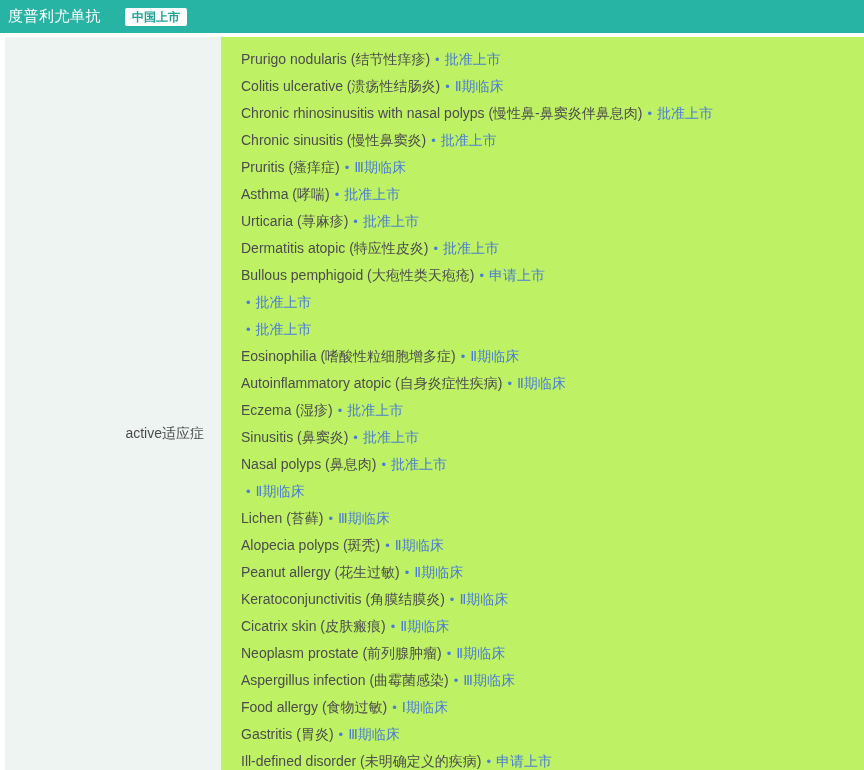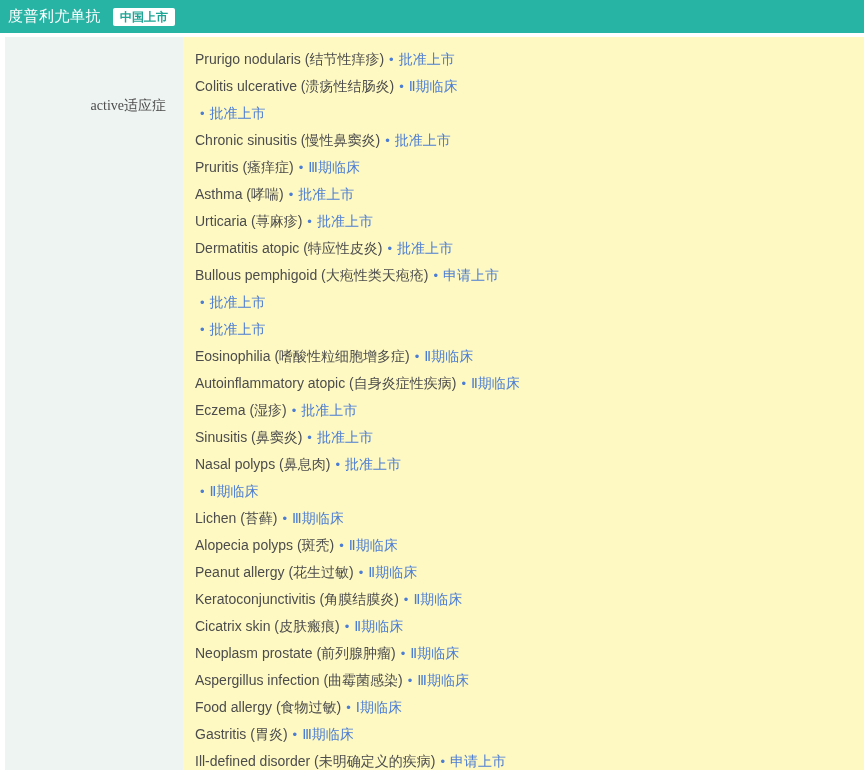--- a/index.html
+++ b/index.html
@@ -11,28 +11,28 @@
     --link:#4c7dd4;
     --page-bg:#ffffff;
   }
   *{margin:0;padding:0;box-sizing:border-box;}
   html,body{width:864px;height:770px;overflow:hidden;background:var(--page-bg);
     font-family:"Liberation Sans","DejaVu Sans",sans-serif;}
   .app{width:864px;height:770px;position:relative;}
   .header{height:33px;background:var(--header-bg);display:flex;align-items:center;
     padding-left:8px;}
   .drug-title{color:#ffffff;font-size:15px;font-weight:400;letter-spacing:.5px;}
-  .badge{margin-left:12px;background:var(--badge-bg);color:var(--badge-text);
+  .badge{margin-left:24px;background:var(--badge-bg);color:var(--badge-text);
     font-size:12px;font-weight:700;line-height:1;padding:3px 7px;border-radius:2px;}
   .content{margin-top:4px;height:733px;display:flex;}
-  .label-cell{width:178px;margin-left:5px;background:var(--label-col-bg);
-    display:flex;flex-direction:column;justify-content:flex-start;align-items:flex-end;
-    padding-right:17px;padding-top:60px;flex-shrink:0;font-family:Liberation Serif, serif;}
+  .label-cell{width:216px;margin-left:5px;background:var(--label-col-bg);
+    display:flex;flex-direction:column;justify-content:center;align-items:flex-end;
+    padding-right:17px;padding-top:60px;flex-shrink:0;}
   .row-label{color:var(--text);font-size:14px;}
-  .list{flex:1;padding:9px 0 0 12px;overflow:hidden;background:#fef9c3;}
+  .list{flex:1;padding:9px 0 0 20px;overflow:hidden;background:#bef264;}
   .row{height:27px;display:flex;align-items:center;white-space:nowrap;font-size:14px;}
   .ind-name{color:var(--text);}
   .dot{color:var(--link);margin:0 5px;font-size:13px;}
   .status{color:var(--link);cursor:pointer;}
 </style>
 </head>
 <body>
 
 <div class="app">
   <div class="header">
@@ -48,20 +48,21 @@
           <span class="ind-name">Prurigo nodularis (结节性痒疹)</span>
           <span class="dot">•</span>
           <span class="status">批准上市</span>
         </div>
         <div class="row">
           <span class="ind-name">Colitis ulcerative (溃疡性结肠炎)</span>
           <span class="dot">•</span>
           <span class="status">Ⅱ期临床</span>
         </div>
         <div class="row">
+          <span class="ind-name">Chronic rhinosinusitis with nasal polyps (慢性鼻-鼻窦炎伴鼻息肉)</span>
           <span class="dot">•</span>
           <span class="status">批准上市</span>
         </div>
         <div class="row">
           <span class="ind-name">Chronic sinusitis (慢性鼻窦炎)</span>
           <span class="dot">•</span>
           <span class="status">批准上市</span>
         </div>
         <div class="row">
           <span class="ind-name">Pruritis (瘙痒症)</span>

